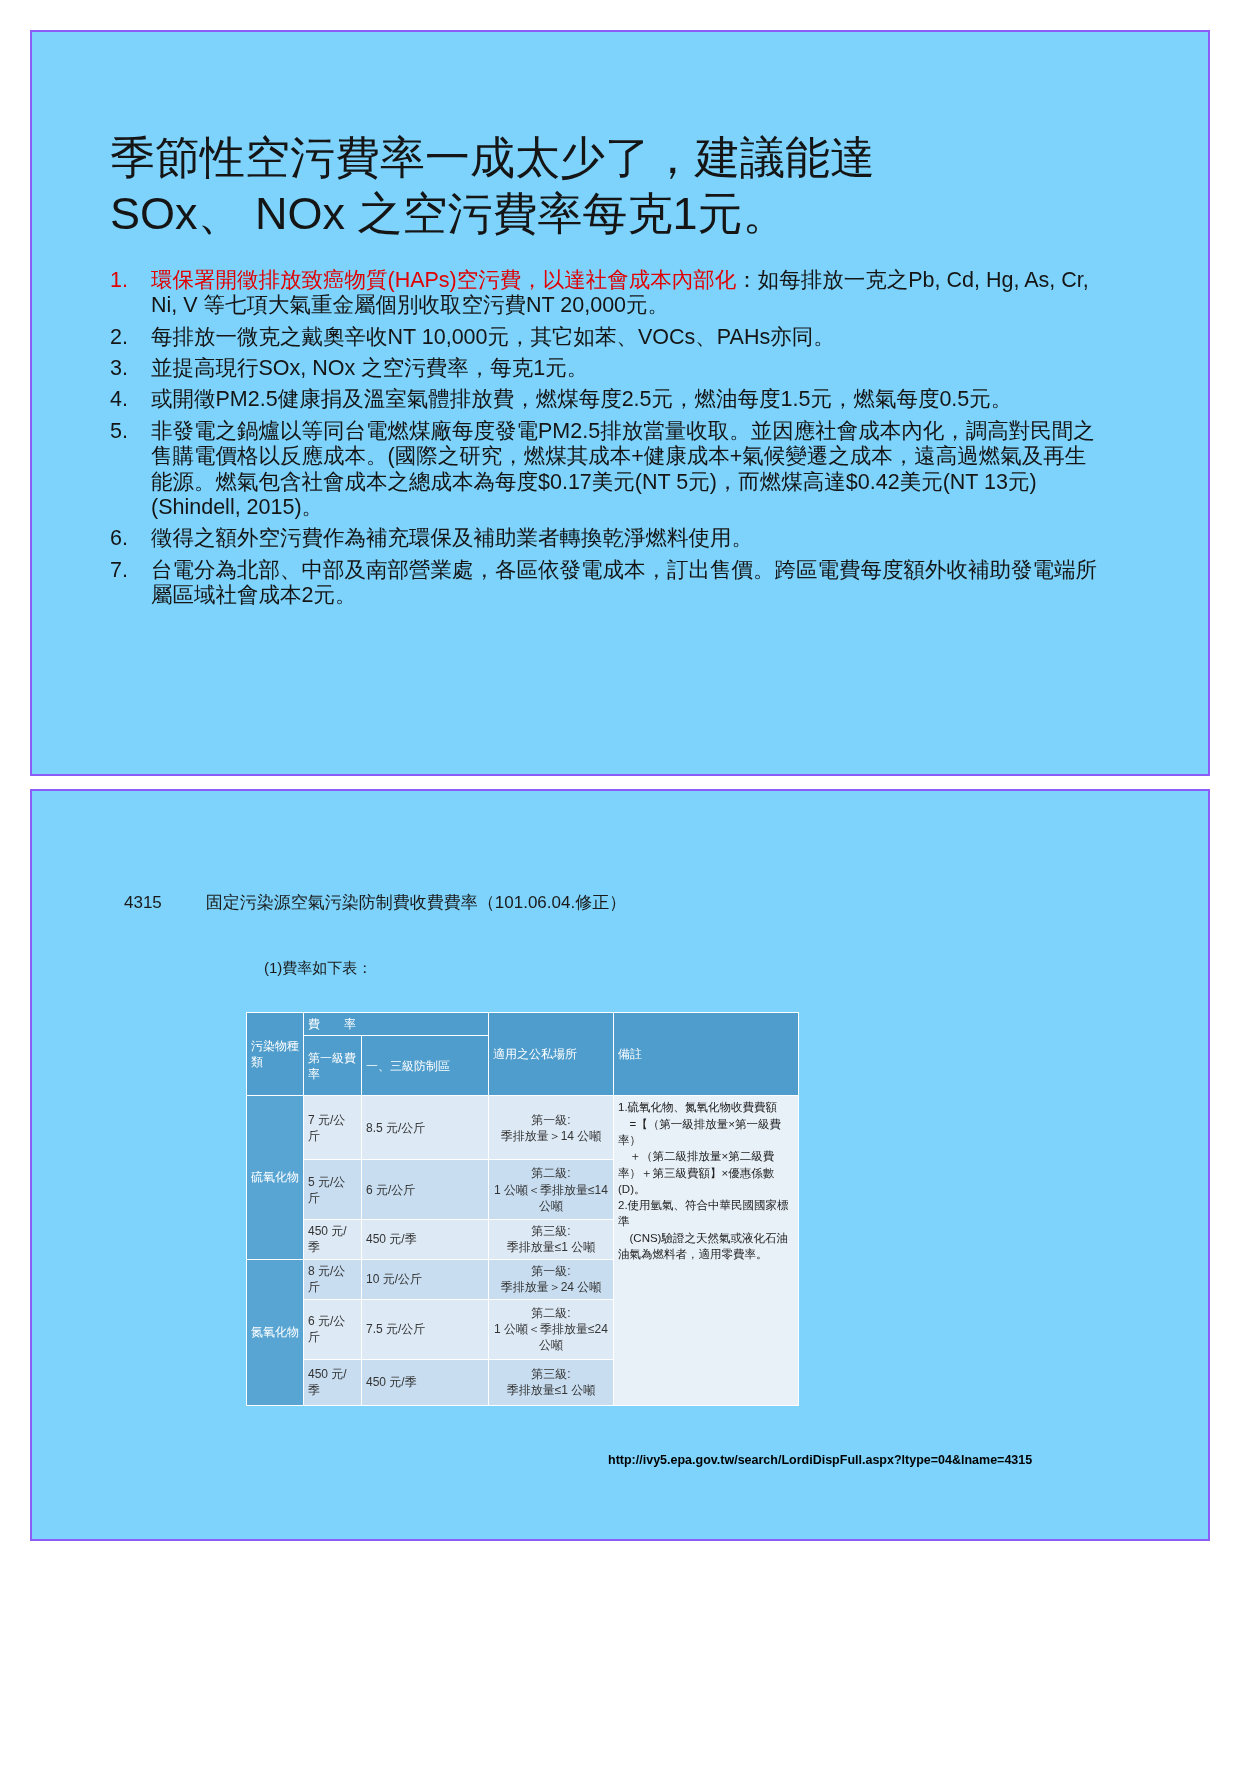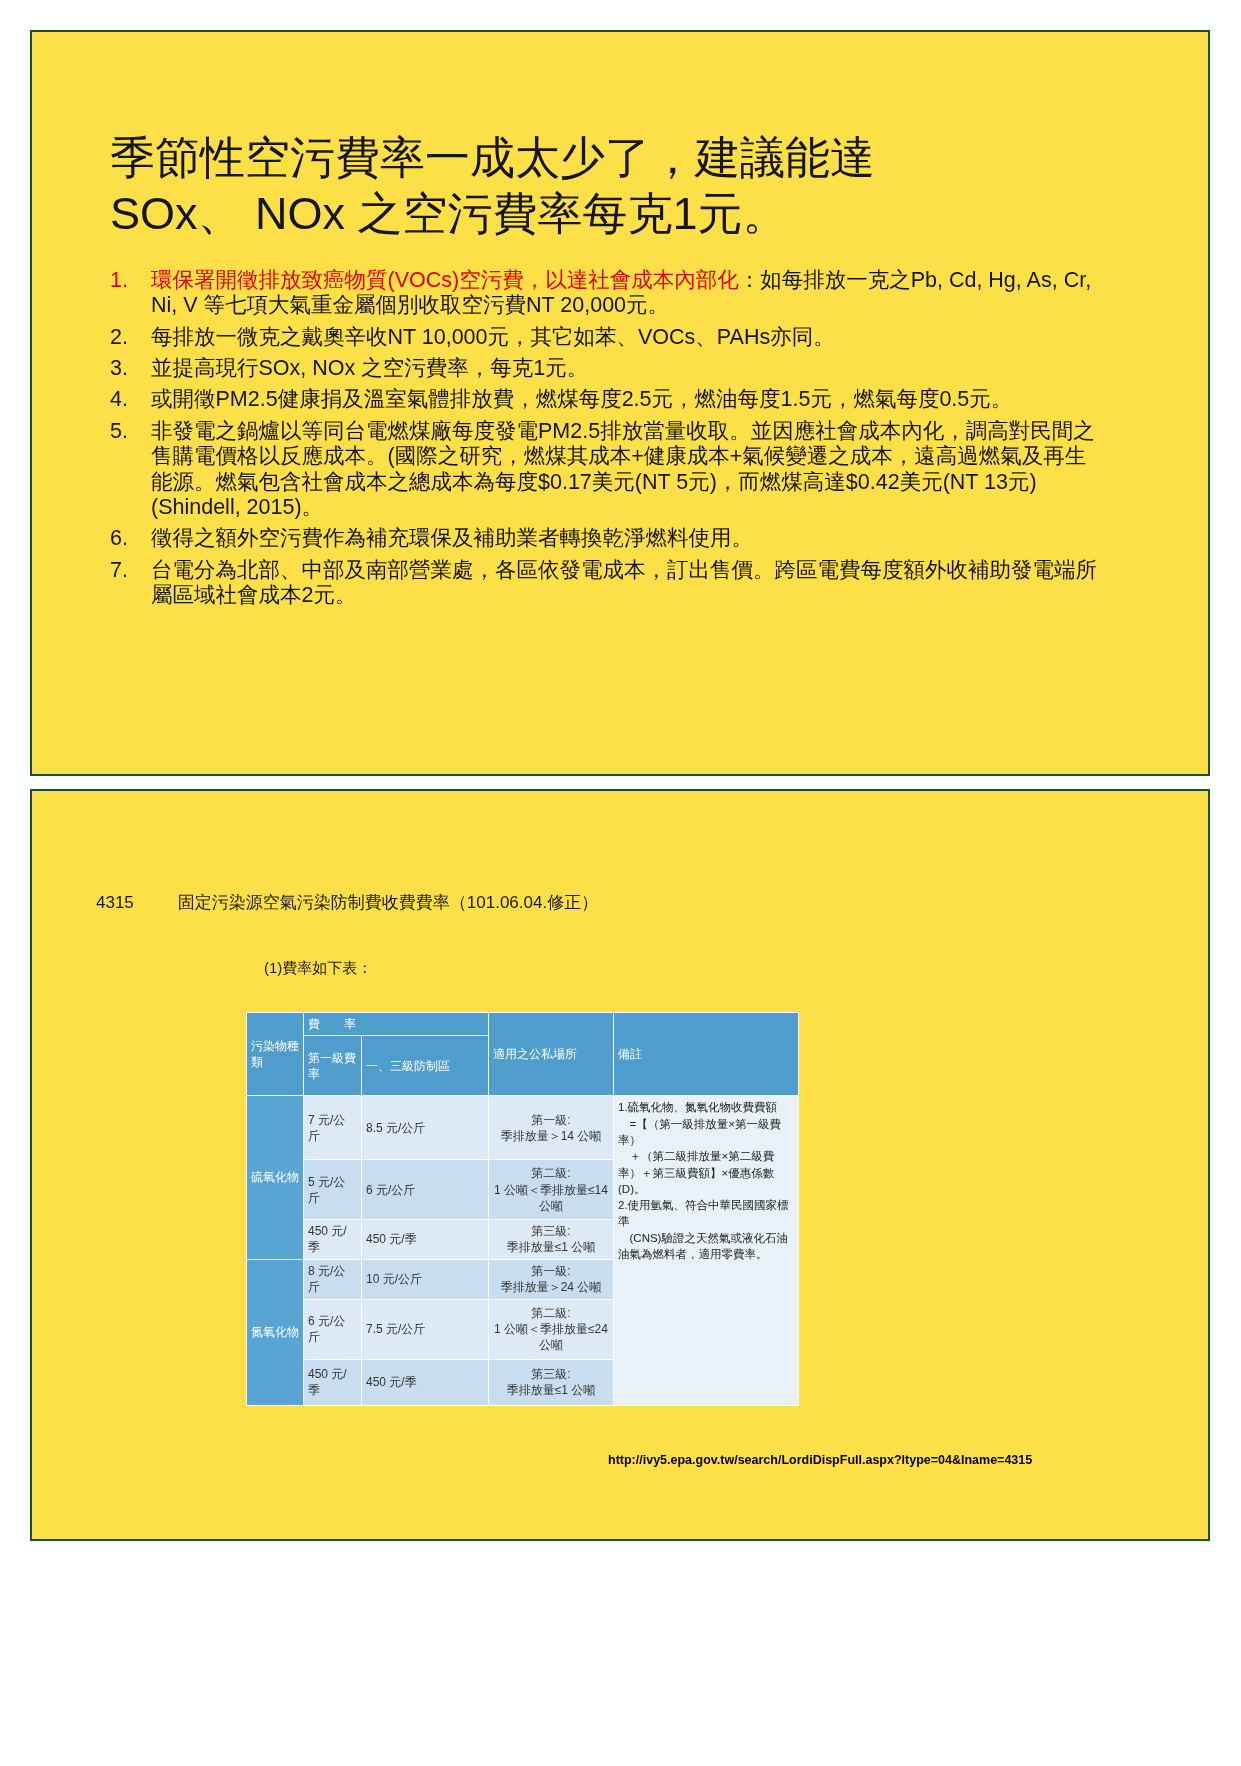--- a/index.html
+++ b/index.html
@@ -5,21 +5,21 @@
   * { margin:0; padding:0; box-sizing:border-box; }
   html,body { background:#ffffff; }
   body {
     width:1241px; height:1766px;
     position:relative;
     font-family:"Liberation Sans","DejaVu Sans",sans-serif;
     color:#151515;
   }
   .slide {
     position:absolute; left:30px; width:1180px;
-    border:2px solid #14532d; background:#fde047;
+    border:2px solid #8b5cf6; background:#7dd3fc;
   }
   #slide1 { top:30px;  height:746px; }
   #slide2 { top:789px; height:752px; }
 
   
   .s1-title {
     position:absolute; left:78px; top:98px; width:1030px;
     font-size:45px; line-height:1.24; color:#151515;
     white-space:pre-line;
   }
@@ -27,21 +27,21 @@
     position:absolute; left:78px; top:236px; width:995px;
     font-size:21.5px; line-height:1.18; color:#151515;
   }
   .item { display:flex; margin-bottom:6px; }
   .item .num { width:41px; flex-shrink:0; }
   .item .txt { flex:1; }
   .red { color:#e00000; }
 
   
   .doc-line { position:absolute; left:64px; top:100px; font-size:17px; color:#1a1a1a; }
-  .doc-number { display:inline-block; margin-right:44px; }
+  .doc-number { display:inline-block; margin-right:44px;margin-left:28px; }
   .table-intro { position:absolute; left:232px; top:168px; font-size:15px; color:#1a1a1a; }
 
   .fee-table {
     position:absolute; left:214px; top:221px;
     border-collapse:collapse; table-layout:fixed;
     font-size:12px; color:#333; background:#fff;
   }
   .fee-table th, .fee-table td { border:1px solid #ffffff; padding:3px 4px; }
   .fee-table th {
     background:#4f9dcd; color:#fff; font-weight:normal;
@@ -73,21 +73,21 @@
 
 <div class="slide" id="slide1">
 
   <div class="s1-title">季節性空污費率一成太少了，建議能達
 SOx、 NOx 之空污費率每克1元。</div>
 
   <div class="s1-list">
 
     <div class="item">
       <span class="num red">1.</span>
-      <span class="txt"><span class="red">環保署開徵排放致癌物質(VOCs)空污費，以達社會成本內部化</span><span>：如每排放一克之Pb, Cd, Hg, As, Cr, Ni, V 等七項大氣重金屬個別收取空污費NT 20,000元。</span></span>
+      <span class="txt"><span class="red">環保署開徵排放致癌物質(HAPs)空污費，以達社會成本內部化</span><span>：如每排放一克之Pb, Cd, Hg, As, Cr, Ni, V 等七項大氣重金屬個別收取空污費NT 20,000元。</span></span>
     </div>
 
     <div class="item">
       <span class="num">2.</span>
       <span class="txt">每排放一微克之戴奧辛收NT 10,000元，其它如苯、VOCs、PAHs亦同。</span>
     </div>
 
     <div class="item">
       <span class="num">3.</span>
       <span class="txt">並提高現行SOx, NOx 之空污費率，每克1元。</span>

